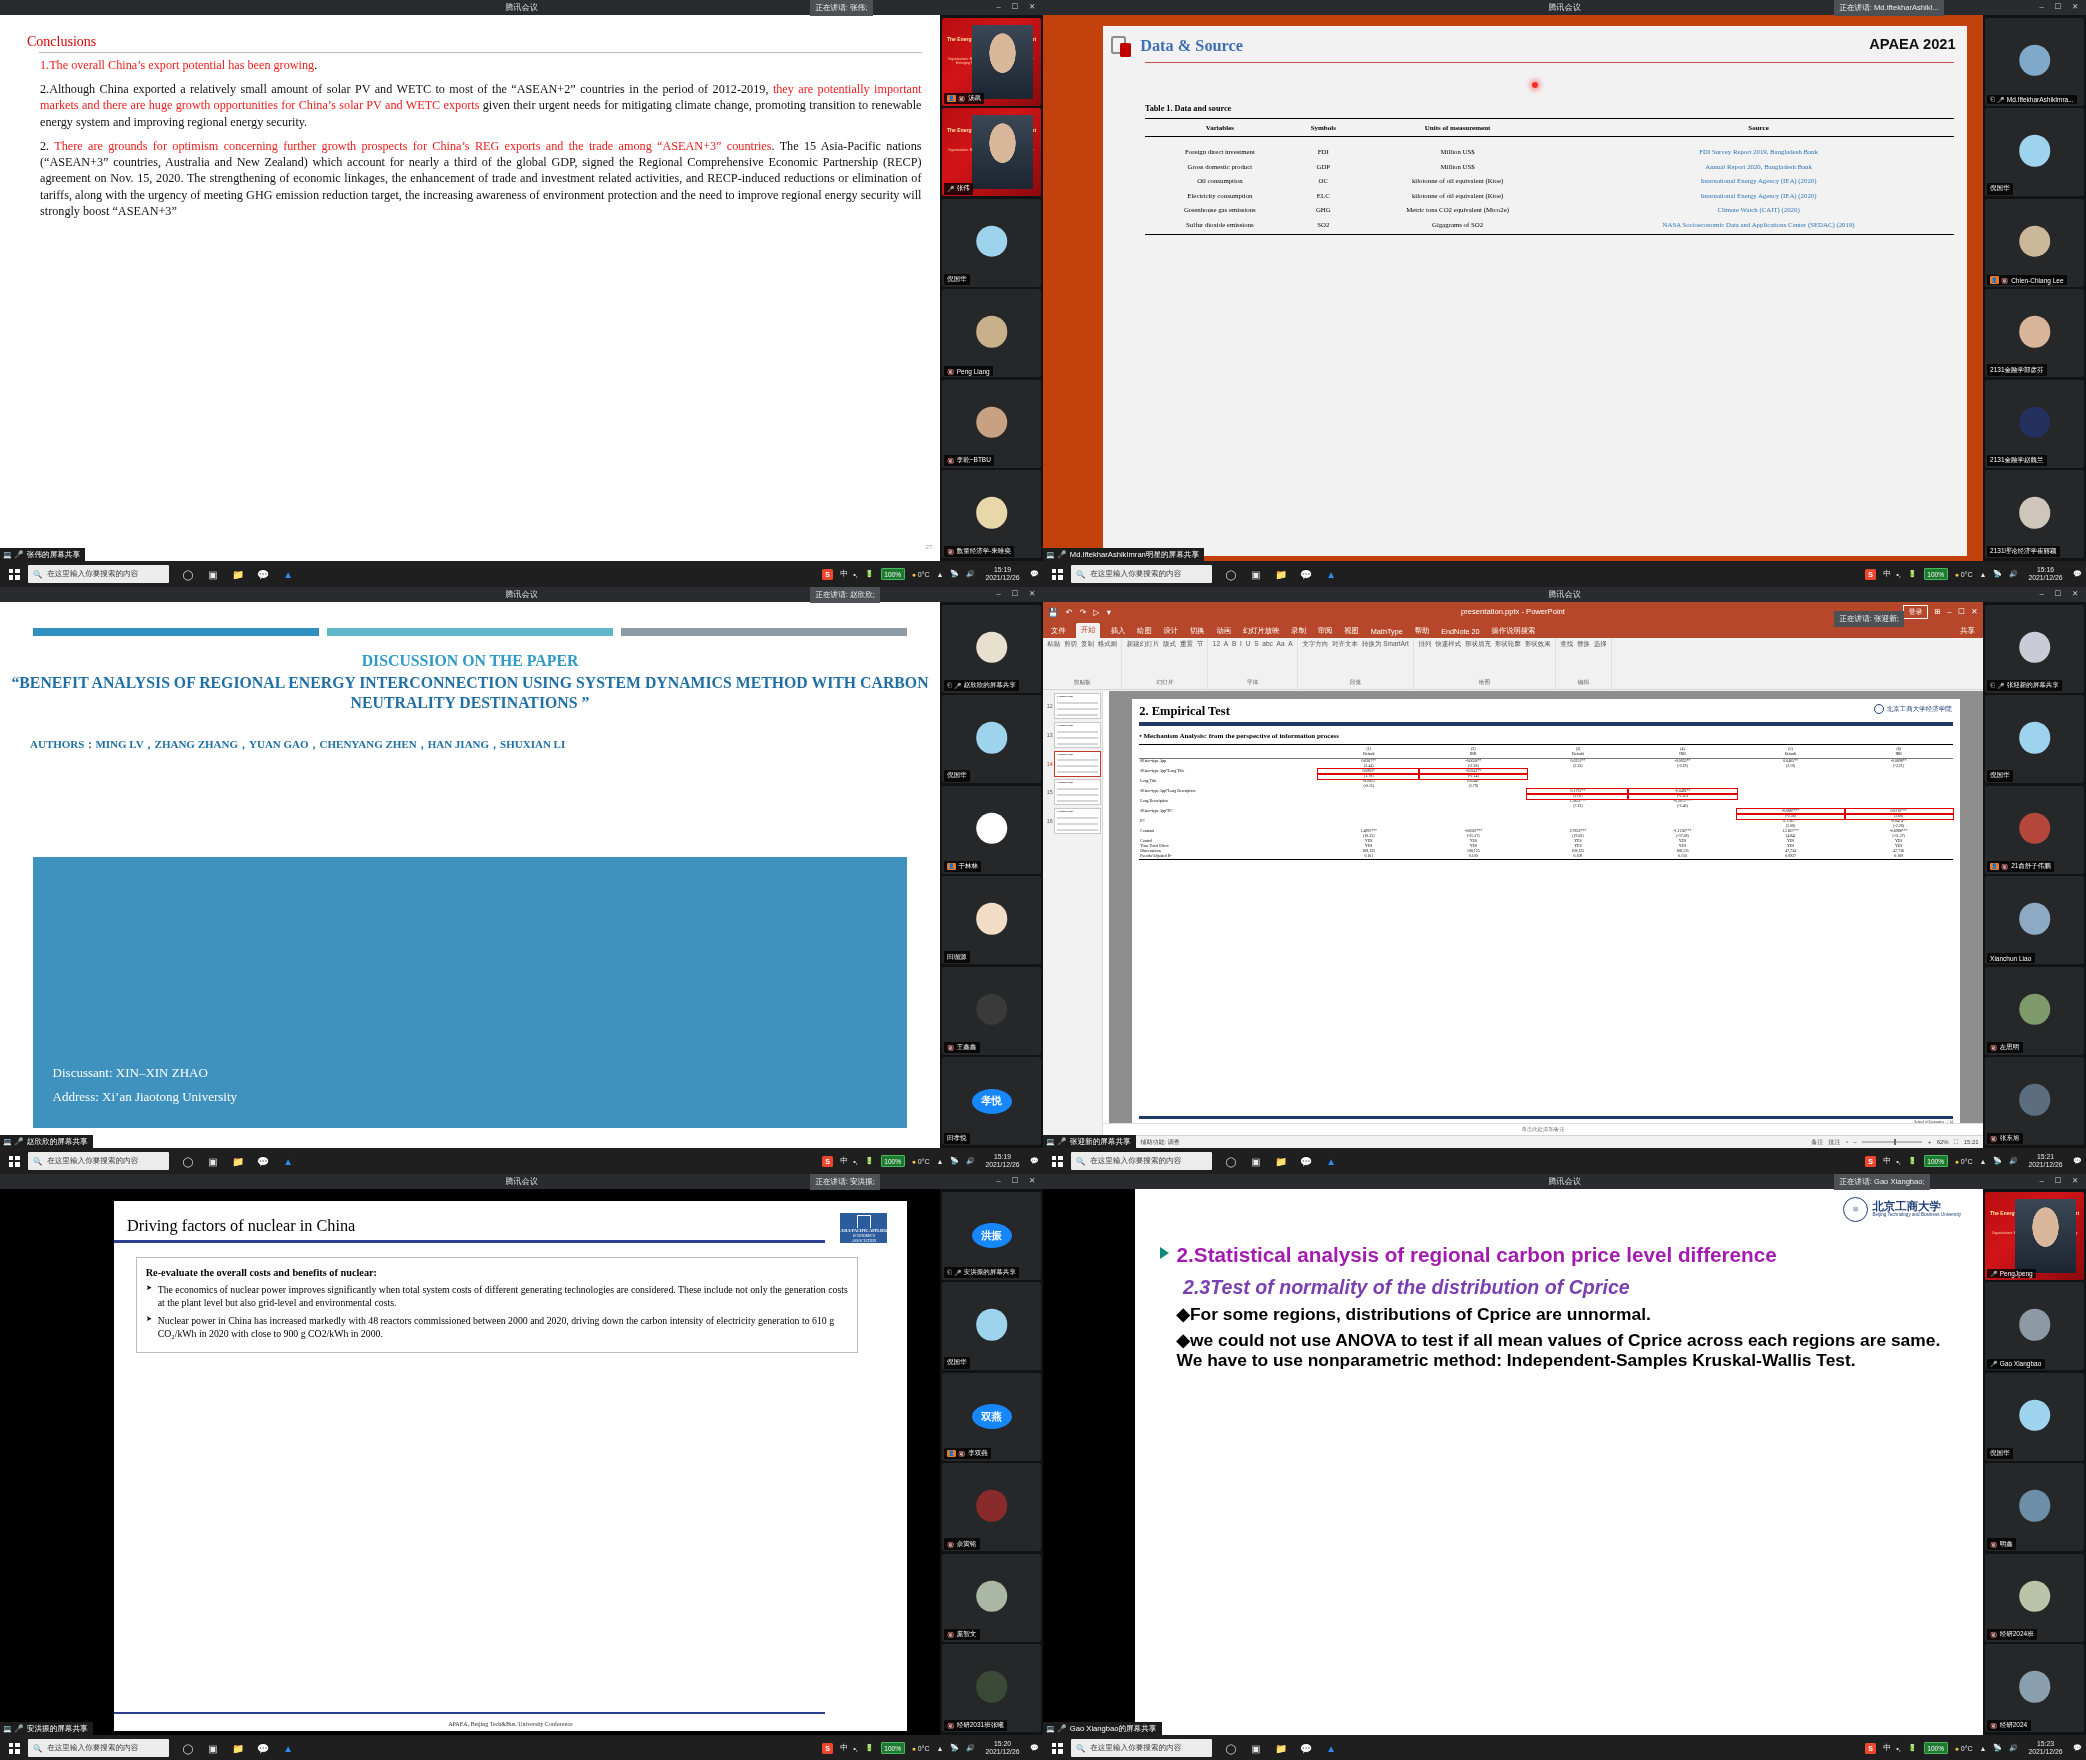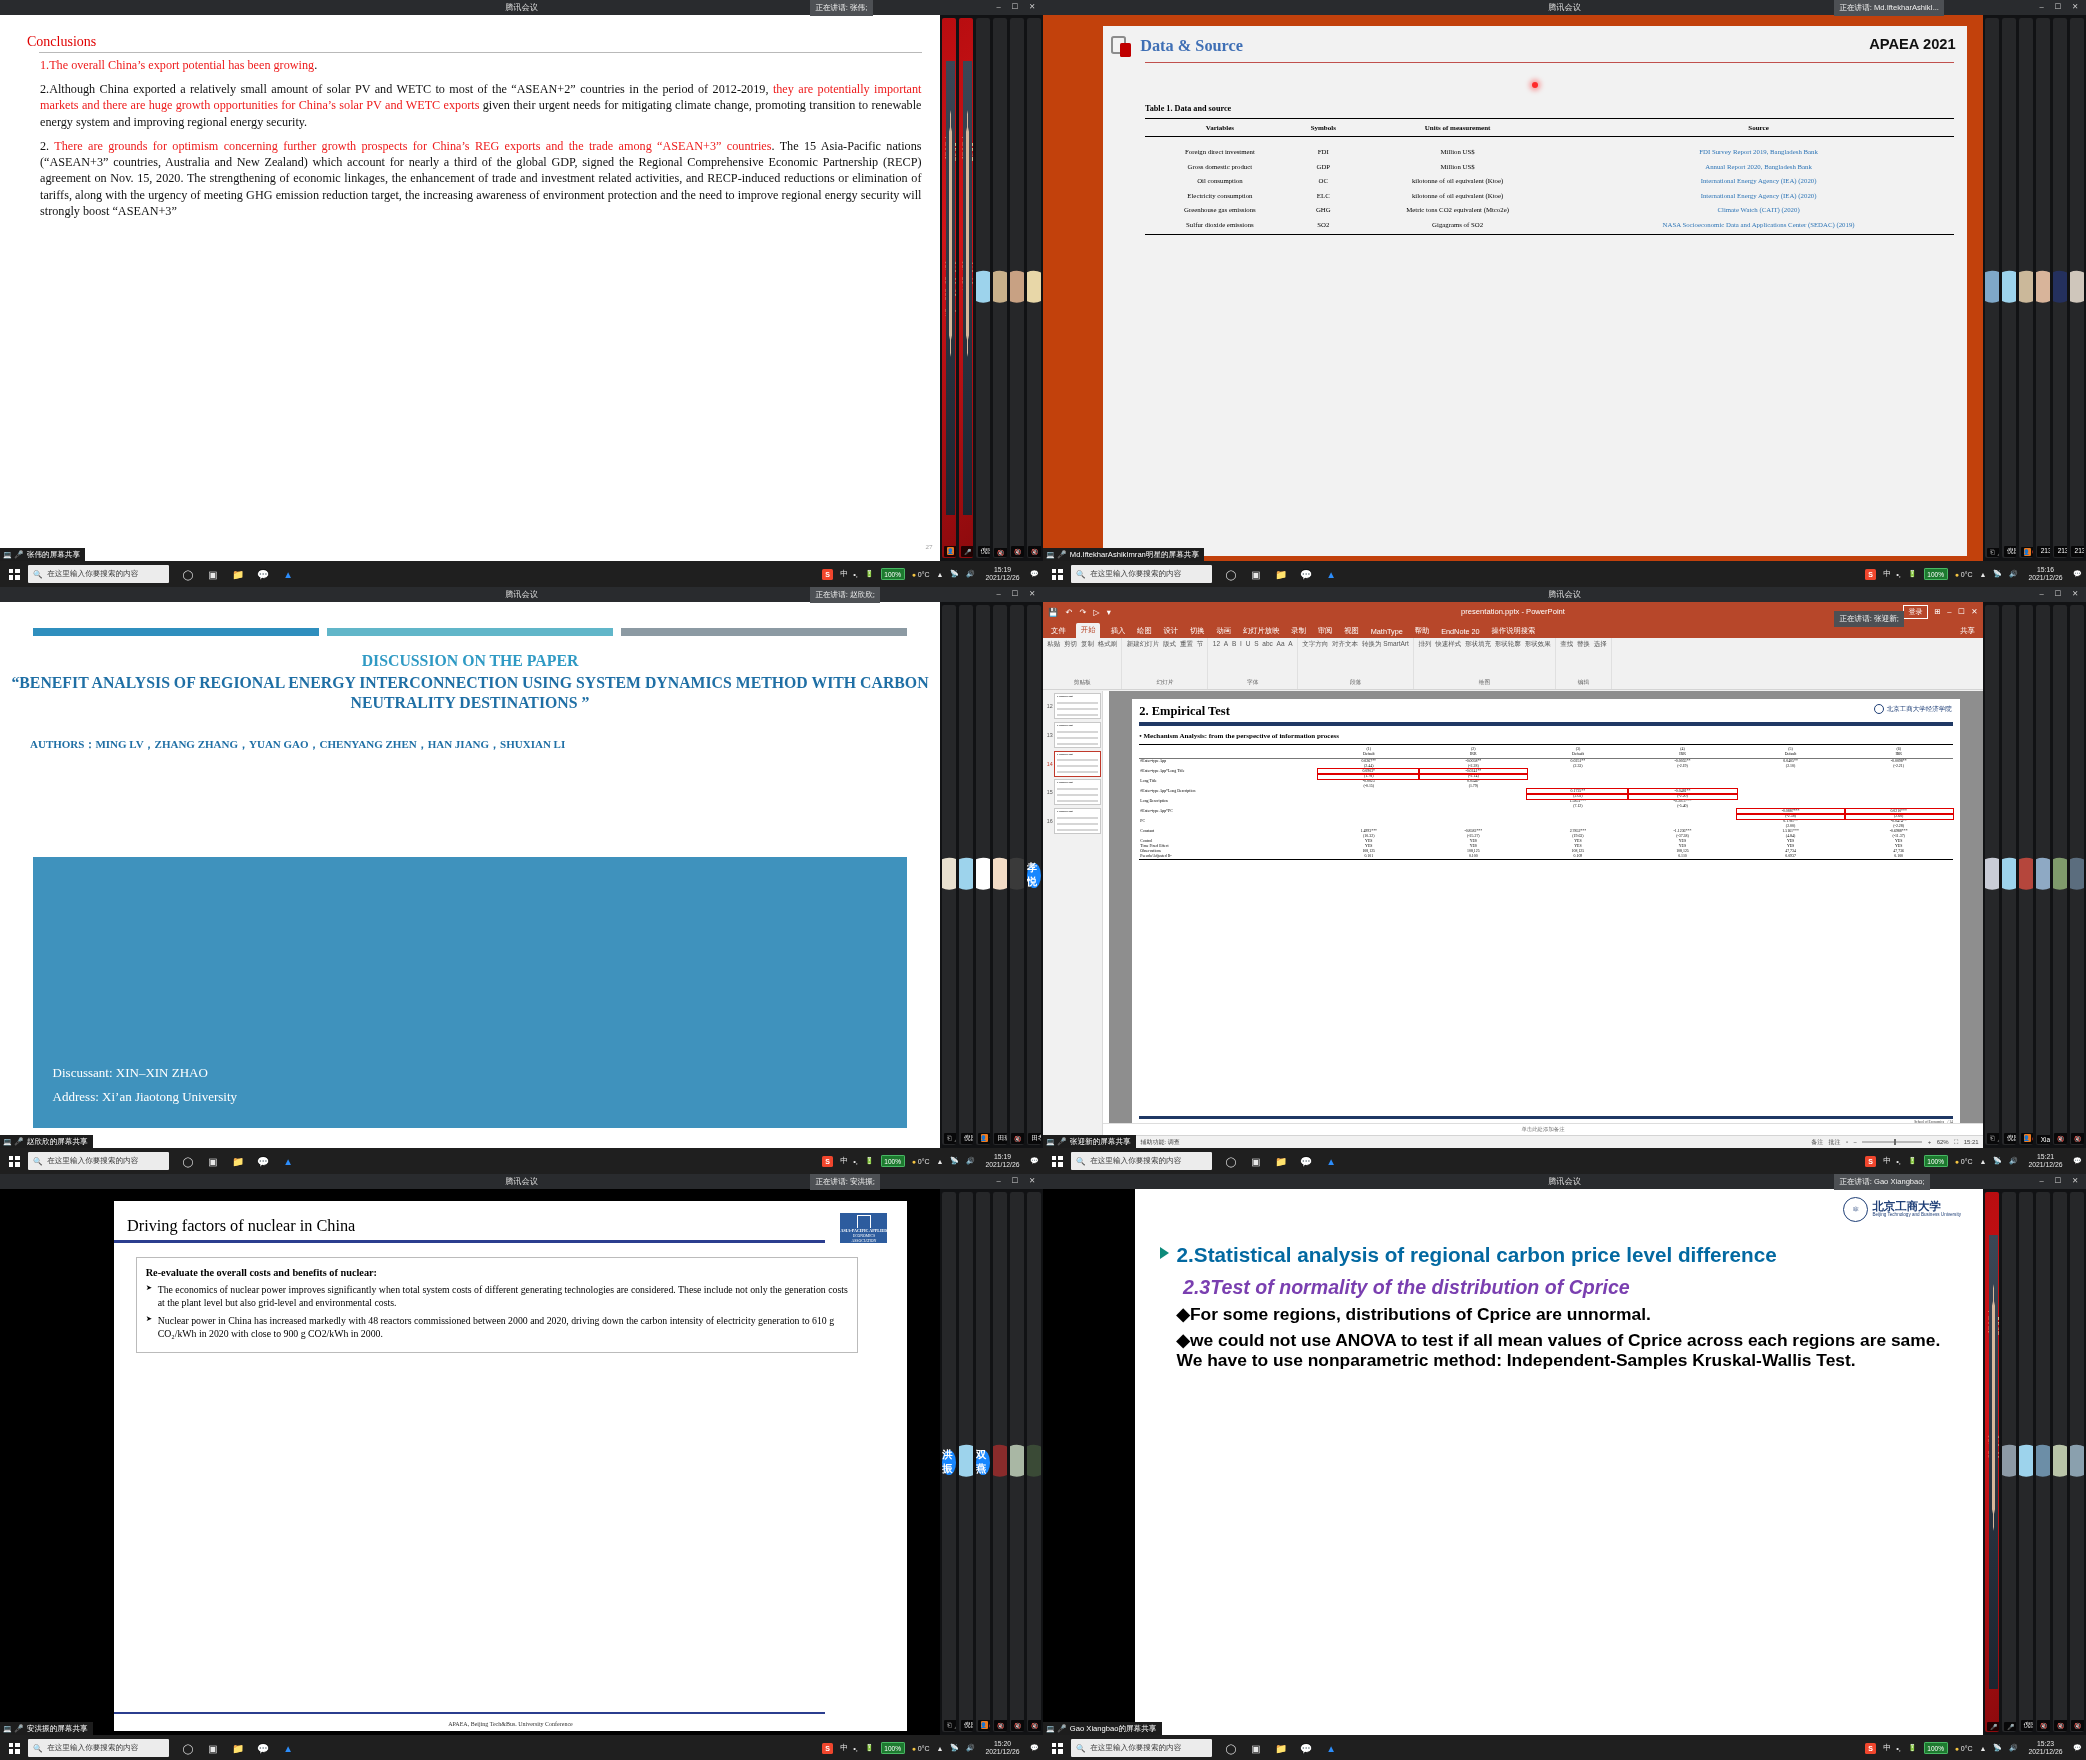--- a/index.html
+++ b/index.html
@@ -28,21 +28,21 @@
     color:#fff; font-size:7.6px; display:flex; align-items:center; gap:2.7px;
     padding:0 5.4px 0 3.3px; z-index:55; white-space:nowrap;
   }
   .share-badge .ic { font-size:7px; }
   .share-badge .mic { color:#6fd16f; }
 
   
   .content { position:absolute; left:0; top:15px; right:103px; bottom:26px; background:#fff; overflow:hidden;}
 
   
-  .rail { position:absolute; right:0; top:15px; bottom:26px; width:103px; background:#111214; padding:2.7px 2.2px; display:flex; flex-direction:row; gap:2.7px; overflow:hidden; z-index:30;}
+  .rail { position:absolute; right:0; top:15px; bottom:26px; width:103px; background:#111214; padding:2.7px 2.2px; display:flex; flex-direction:column; gap:2.7px; overflow:hidden; z-index:30;}
   .pcard { position:relative; flex:1 1 0; min-height:0; background:#262729; border-radius:2.2px; overflow:hidden; display:flex; align-items:center; justify-content:center;}
   .pcard .banner { position:absolute; inset:0; background:linear-gradient(135deg,#b80d10,#d21418 40%,#8c0a0d); }
   .pcard .banner .bt { position:absolute; left:3.3px; top:22%; right:3.3px; text-align:center; color:#ffe9a8; font-size:4.9px; font-weight:bold; letter-spacing:0.1px;}
   .pcard .banner .bs { position:absolute; left:3.3px; top:45%; right:3.3px; text-align:center; color:#ffd9a0; font-size:3.3px;}
   .pcard .face { position:absolute; left:50%; top:50%; transform:translate(-50%,-55%); width:31.5px; height:31.5px; border-radius:50%; }
   .pcard .wide { position:absolute; left:30%; top:8%; width:62%; height:84%; }
   .pcard .initial { width:40px; height:25px; border-radius:50%; background:#1787ff; color:#fff; font-size:10.3px; font-weight:bold; display:flex; align-items:center; justify-content:center;}
   .pname { position:absolute; left:1.6px; bottom:1.6px; background:rgba(0,0,0,.78); color:#fff; font-size:6.5px;
            padding:1.1px 3.3px; display:flex; align-items:center; gap:2.2px; max-width:96%; white-space:nowrap; overflow:hidden; border-radius:1.1px;}
   .pname .host { background:#ee7b20; color:#fff; width:9.2px; height:7.6px; display:inline-flex; align-items:center; justify-content:center; font-size:5.4px; border-radius:1.1px;}
@@ -167,21 +167,21 @@
   .nuc .bx li:before { content:"\27A4"; position:absolute; left:0; top:0.5px; font-size:7.6px;}
   .nuc .fhr { position:absolute; left:0; right:82px; bottom:16.3px; height:2.2px; background:#2b3e8f;}
   .nuc .fcap { position:absolute; left:0; right:0; bottom:3.3px; text-align:center; font-size:6px; color:#333;}
 
   
   .carb { position:absolute; inset:0; background:#fff; padding:12px 22px;}
   .carb .ulogo { position:absolute; right:22px; top:7.6px; display:flex; align-items:center; gap:4.3px;}
   .carb .ulogo .ring { width:25px; height:25px; border-radius:50%; border:1.6px solid #1f3f77; display:flex; align-items:center; justify-content:center; color:#1f3f77; font-size:8.2px;}
   .carb .ulogo .tx { color:#1f3f77; font-size:11.4px; font-weight:bold; line-height:1.05;}
   .carb .ulogo .tx small { display:block; font-size:4.6px; font-weight:normal;}
-  .carb h1 { color:#0369a1; font-size:20.7px; font-weight:bold; line-height:1.14; margin:42px 0 0 19.6px; position:relative;}
+  .carb h1 { color:#a21caf; font-size:20.7px; font-weight:bold; line-height:1.14; margin:42px 0 0 19.6px; position:relative;}
   .carb h1:before { content:""; position:absolute; left:-16.3px; top:4.3px; border-left:9.2px solid #0d8a7a; border-top:6px solid transparent; border-bottom:6px solid transparent;}
   .carb h2 { color:#7a3fb0; font-size:19.6px; font-weight:bold; font-style:italic; line-height:1.14; margin:9.8px 0 0 26px;}
   .carb p { font-size:17.4px; font-weight:bold; line-height:1.17; margin:5.4px 0 0 19.6px;}
   .black-l { position:absolute; left:0; top:0; bottom:0; width:92px; background:#000;}
 </style>
 </head>
 <body>
 
 <div class="grid" id="grid">
     <div class="cell">

